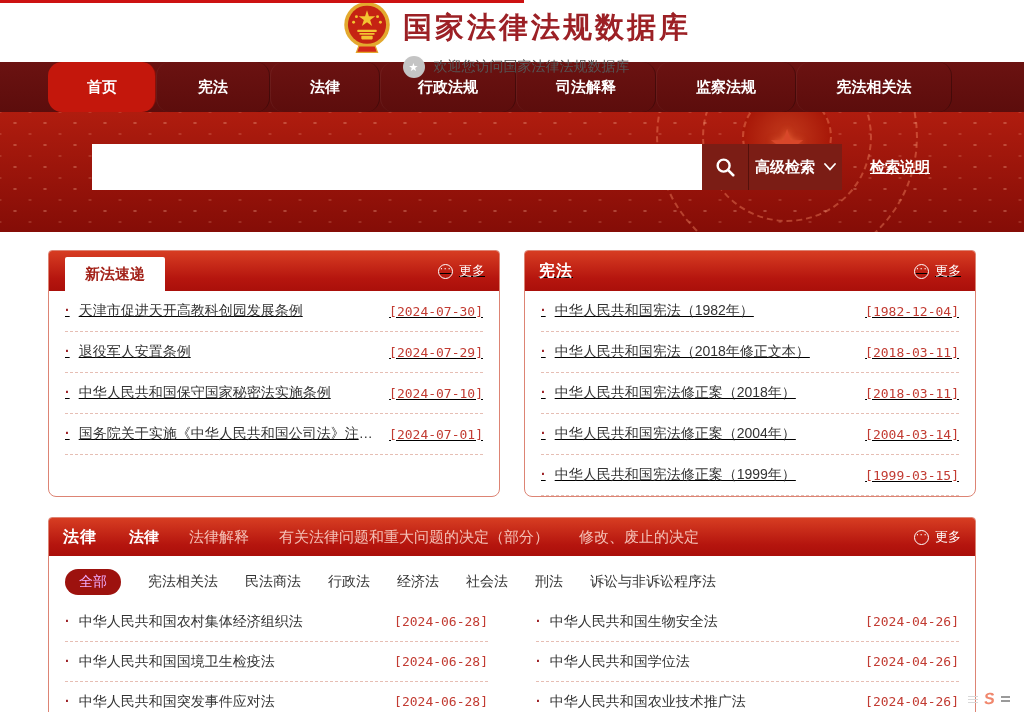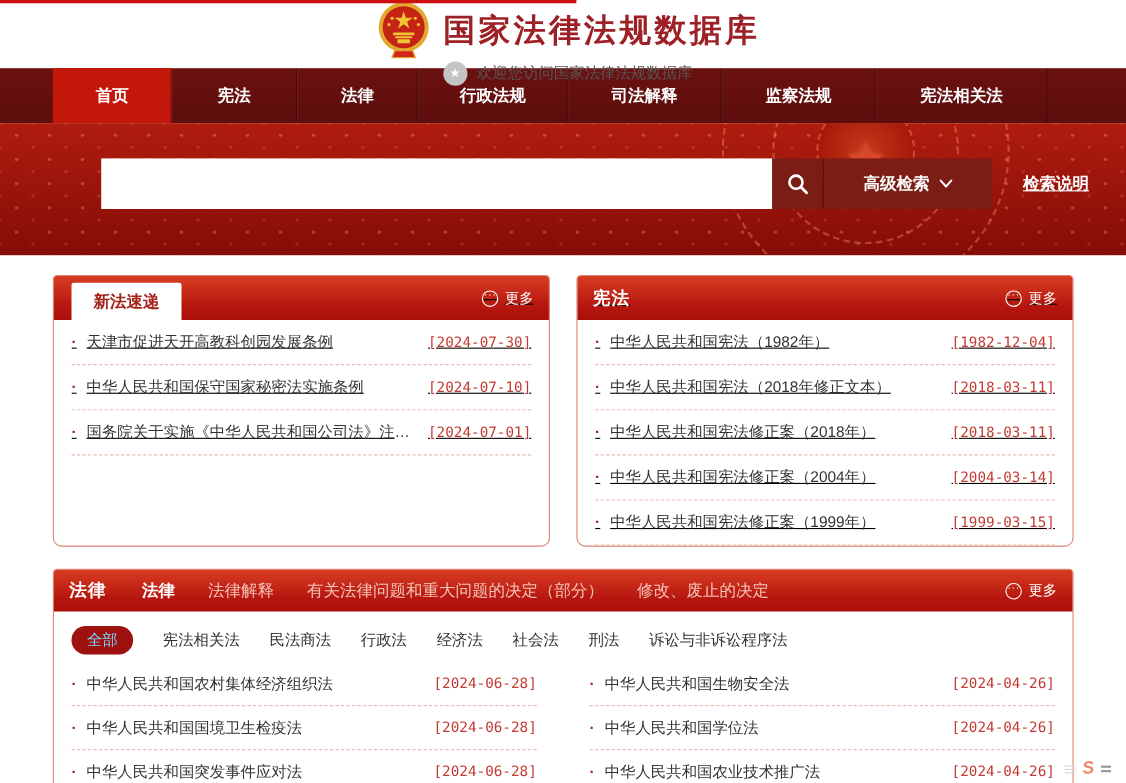--- a/index.html
+++ b/index.html
@@ -16,21 +16,21 @@
   .site-header { height: 62px; background: #fff; display: flex; align-items: center; justify-content: space-between; padding: 0 40px 0 48px; flex-direction: column; }
   .brand { display: flex; align-items: center; gap: 10px; }
   .emblem { width: 52px; height: 56px; display: block; }
   .brand-title { font-size: 29px; font-weight: bold; color: #9c2025; letter-spacing: 3px; }
   .welcome { display: flex; align-items: center; gap: 9px; color: #555; font-size: 14px; }
   .welcome-icon { width: 22px; height: 22px; border-radius: 50%; background: #c4c4c4; color: #fff; display: flex; align-items: center; justify-content: center; font-size: 11px; line-height: 1; }
 
   
   .main-nav { height: 50px; background: linear-gradient(180deg, #6b1211, #5c0d0c); display: flex; padding-left: 48px; }
   .nav-item { display: flex; align-items: center; justify-content: center; color: #fff; font-size: 15px; font-weight: bold;
-    border-right: 1px solid rgba(0,0,0,0.3); border-left: 1px solid rgba(255,255,255,0.05); cursor: pointer; }
+    border-right: 1px solid rgba(0,0,0,0.3); border-left: 1px solid rgba(255,255,255,0.05); cursor: pointer; border-radius: 14px; }
   .nav-item.w1 { width: 108px; } .nav-item.w2 { width: 114px; } .nav-item.w3 { width: 110px; }
   .nav-item.w4 { width: 136px; } .nav-item.w5 { width: 140px; } .nav-item.w6 { width: 140px; } .nav-item.w7 { width: 156px; }
   .nav-item.active { background: #c4170c; border-left-color: transparent; }
 
   
   .banner { height: 120px; position: relative; overflow: hidden;
     background-color: #9e0f08;
     background-image:
       radial-gradient(rgba(255,190,160,0.30) 1.3px, transparent 2.1px),
       radial-gradient(rgba(255,190,160,0.18) 1.2px, transparent 2px),
@@ -39,21 +39,21 @@
     background-position: 0 0, 15px 11px, 0 0;
   }
   .ring { position: absolute; border-radius: 50%; border: 2px dashed rgba(255,150,110,0.38); }
   .ring.r1 { width: 90px; height: 90px; left: 742px; top: -20px; background: radial-gradient(circle, #c23a1c 0%, #a61607 75%); display: flex; align-items: center; justify-content: center; }
   .ring.r2 { width: 170px; height: 170px; left: 702px; top: -60px; }
   .ring.r3 { width: 262px; height: 262px; left: 656px; top: -106px; }
   .banner-star { color: #d8472a; font-size: 42px; line-height: 1; text-shadow: 0 0 6px rgba(255,120,70,.6); margin-top: 16px; }
   .search-row { position: absolute; left: 92px; top: 32px; display: flex; align-items: center; height: 46px; z-index: 5; }
   .search-input { width: 610px; height: 46px; border: none; outline: none; background: #fff; padding: 0 14px; font-size: 16px; }
   .search-btn { width: 46px; height: 46px; background: #7b1d15; border: none; display: flex; align-items: center; justify-content: center; cursor: pointer; }
-  .adv-box { height: 46px; background: #7b1d15; display: flex; align-items: center; gap: 9px; padding: 0 36px; color: #fff; font-size: 15px; font-weight: bold; border-left: 1px solid #55100b; cursor: pointer; }
+  .adv-box { height: 46px; background: #7b1d15; display: flex; align-items: center; gap: 9px; padding: 0 6px; color: #fff; font-size: 15px; font-weight: bold; border-left: 1px solid #55100b; cursor: pointer; }
   .help-link { color: #fff; font-size: 15px; font-weight: bold; text-decoration: underline; margin-left: 28px; cursor: pointer; }
 
   
   .main-content { padding: 18px 48px 0; }
   .panels-row { display: flex; gap: 24px; text-decoration: underline; }
   .panel { flex: 1; border: 1px solid #dd8474; border-radius: 4px 4px 8px 8px; background: #fff; min-width: 0; }
   .panel-head { height: 40px; background: linear-gradient(180deg, #d73d22 0%, #b5150e 70%, #aa0f0a 100%);
     display: flex; align-items: center; justify-content: space-between; padding: 0 14px; position: relative; border-radius: 3px 3px 0 0; }
   .tab-white { position: absolute; left: 16px; top: 6px; height: 34px; background: #fff; padding: 0 20px; display: flex; align-items: center;
     color: #a3231a; font-weight: bold; font-size: 15px; border-radius: 2px 2px 0 0; cursor: pointer; }
@@ -68,21 +68,21 @@
   .law-date { font-family: "DejaVu Sans Mono", monospace; font-size: 13px; color: #c23b32; white-space: nowrap; }
 
   
   .panel-laws { margin-top: 20px; }
   .laws-head { height: 38px; }
   .laws-tabs { display: flex; align-items: center; gap: 30px; margin-left: 32px; flex: 1; min-width: 0; }
   .law-tab { color: rgba(255,226,216,0.82); font-size: 15px; cursor: pointer; white-space: nowrap; }
   .law-tab.active { color: #fff; font-weight: bold; }
   .filters { display: flex; gap: 27px; align-items: center; padding: 13px 16px 5px; }
   .chip { font-size: 14px; color: #333; cursor: pointer; white-space: nowrap; }
-  .chip.active { background: #9d120e; color: #7dd3fc; border-radius: 13px; padding: 4px 14px; }
+  .chip.active { background: #9d120e; color: #f0abfc; border-radius: 13px; padding: 4px 14px; }
   .laws-columns { display: grid; grid-template-columns: 1fr 1fr; column-gap: 48px; padding: 2px 16px 0; }
   .laws-columns .law-row { height: 40px; }
 
   
   .s-badge { position: absolute; right: 14px; bottom: 4px; display: flex; align-items: center; gap: 6px; z-index: 70; }
   .s-lines { display: flex; flex-direction: column; gap: 2px; }
   .s-lines span { display: block; width: 10px; height: 1px; background: #d8d8d8; }
   .s-logo { color: #f0876d; font-weight: bold; font-size: 16px; font-style: italic; transform: rotate(-6deg); }
   .s-menu { display: flex; flex-direction: column; gap: 2px; }
   .s-menu span { display: block; width: 9px; height: 2px; background: #9a9a9a; }
@@ -162,20 +162,24 @@
           <span class="more-icon">···</span>
           <span>更多</span>
         </div>
       </div>
       <div class="law-list">
         <div class="law-row">
           <span class="law-title"><span class="bullet">·</span><span>天津市促进天开高教科创园发展条例</span></span>
           <span class="law-date">[2024-07-30]</span>
         </div>
         <div class="law-row">
+          <span class="law-title"><span class="bullet">·</span><span>退役军人安置条例</span></span>
+          <span class="law-date">[2024-07-29]</span>
+        </div>
+        <div class="law-row">
           <span class="law-title"><span class="bullet">·</span><span>中华人民共和国保守国家秘密法实施条例</span></span>
           <span class="law-date">[2024-07-10]</span>
         </div>
         <div class="law-row">
           <span class="law-title"><span class="bullet">·</span><span>国务院关于实施《中华人民共和国公司法》注册资本登…</span></span>
           <span class="law-date">[2024-07-01]</span>
         </div>
       </div>
     </section>
 

